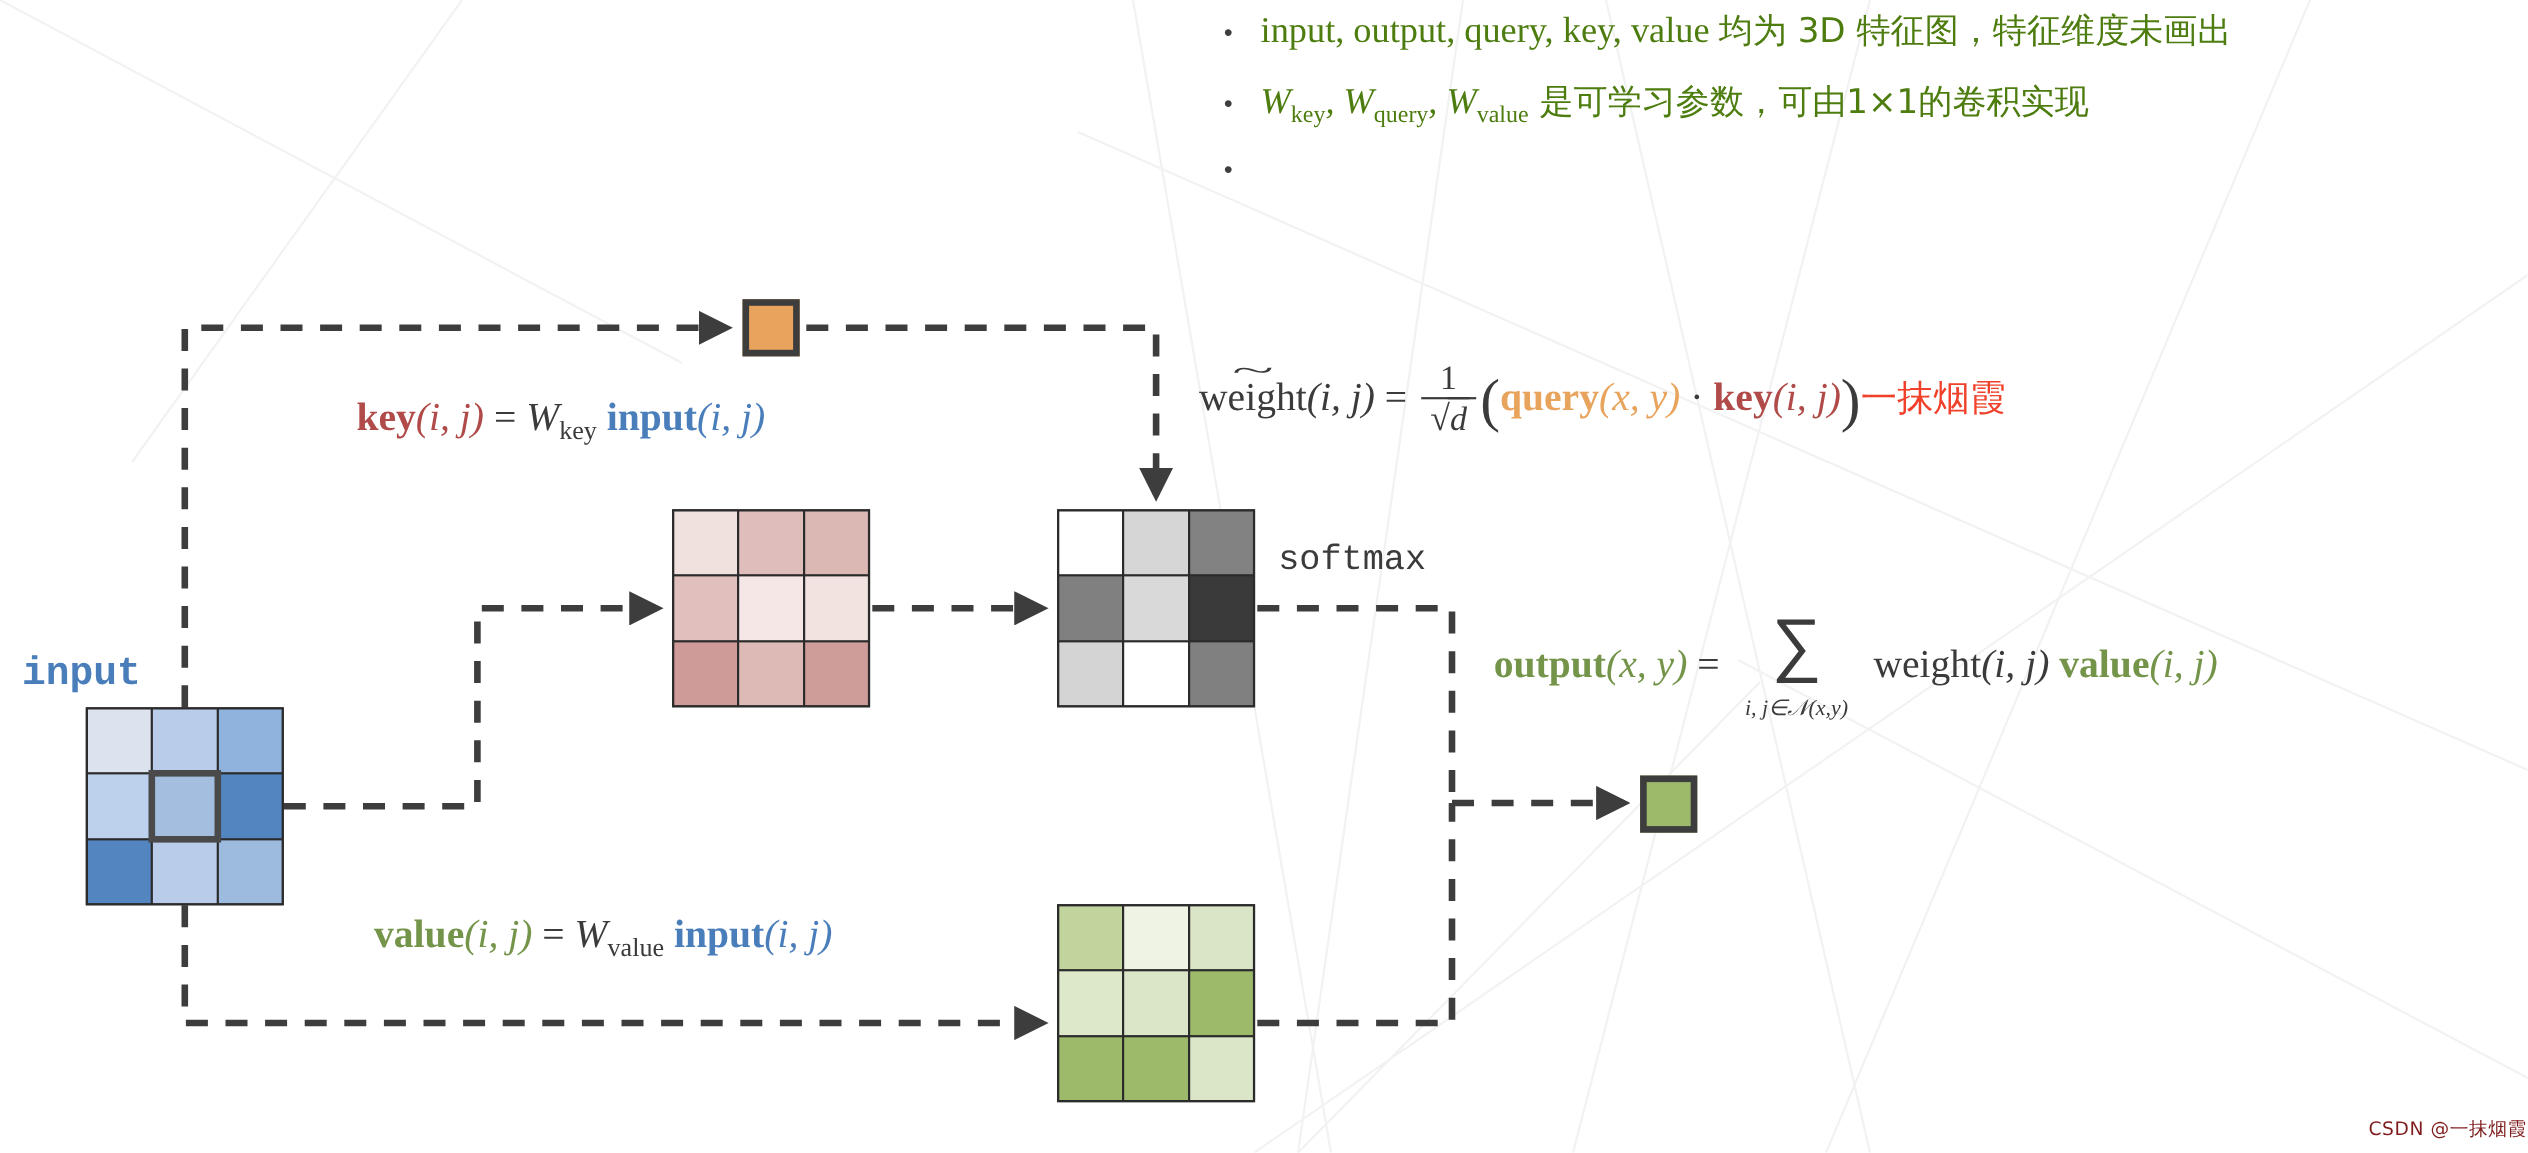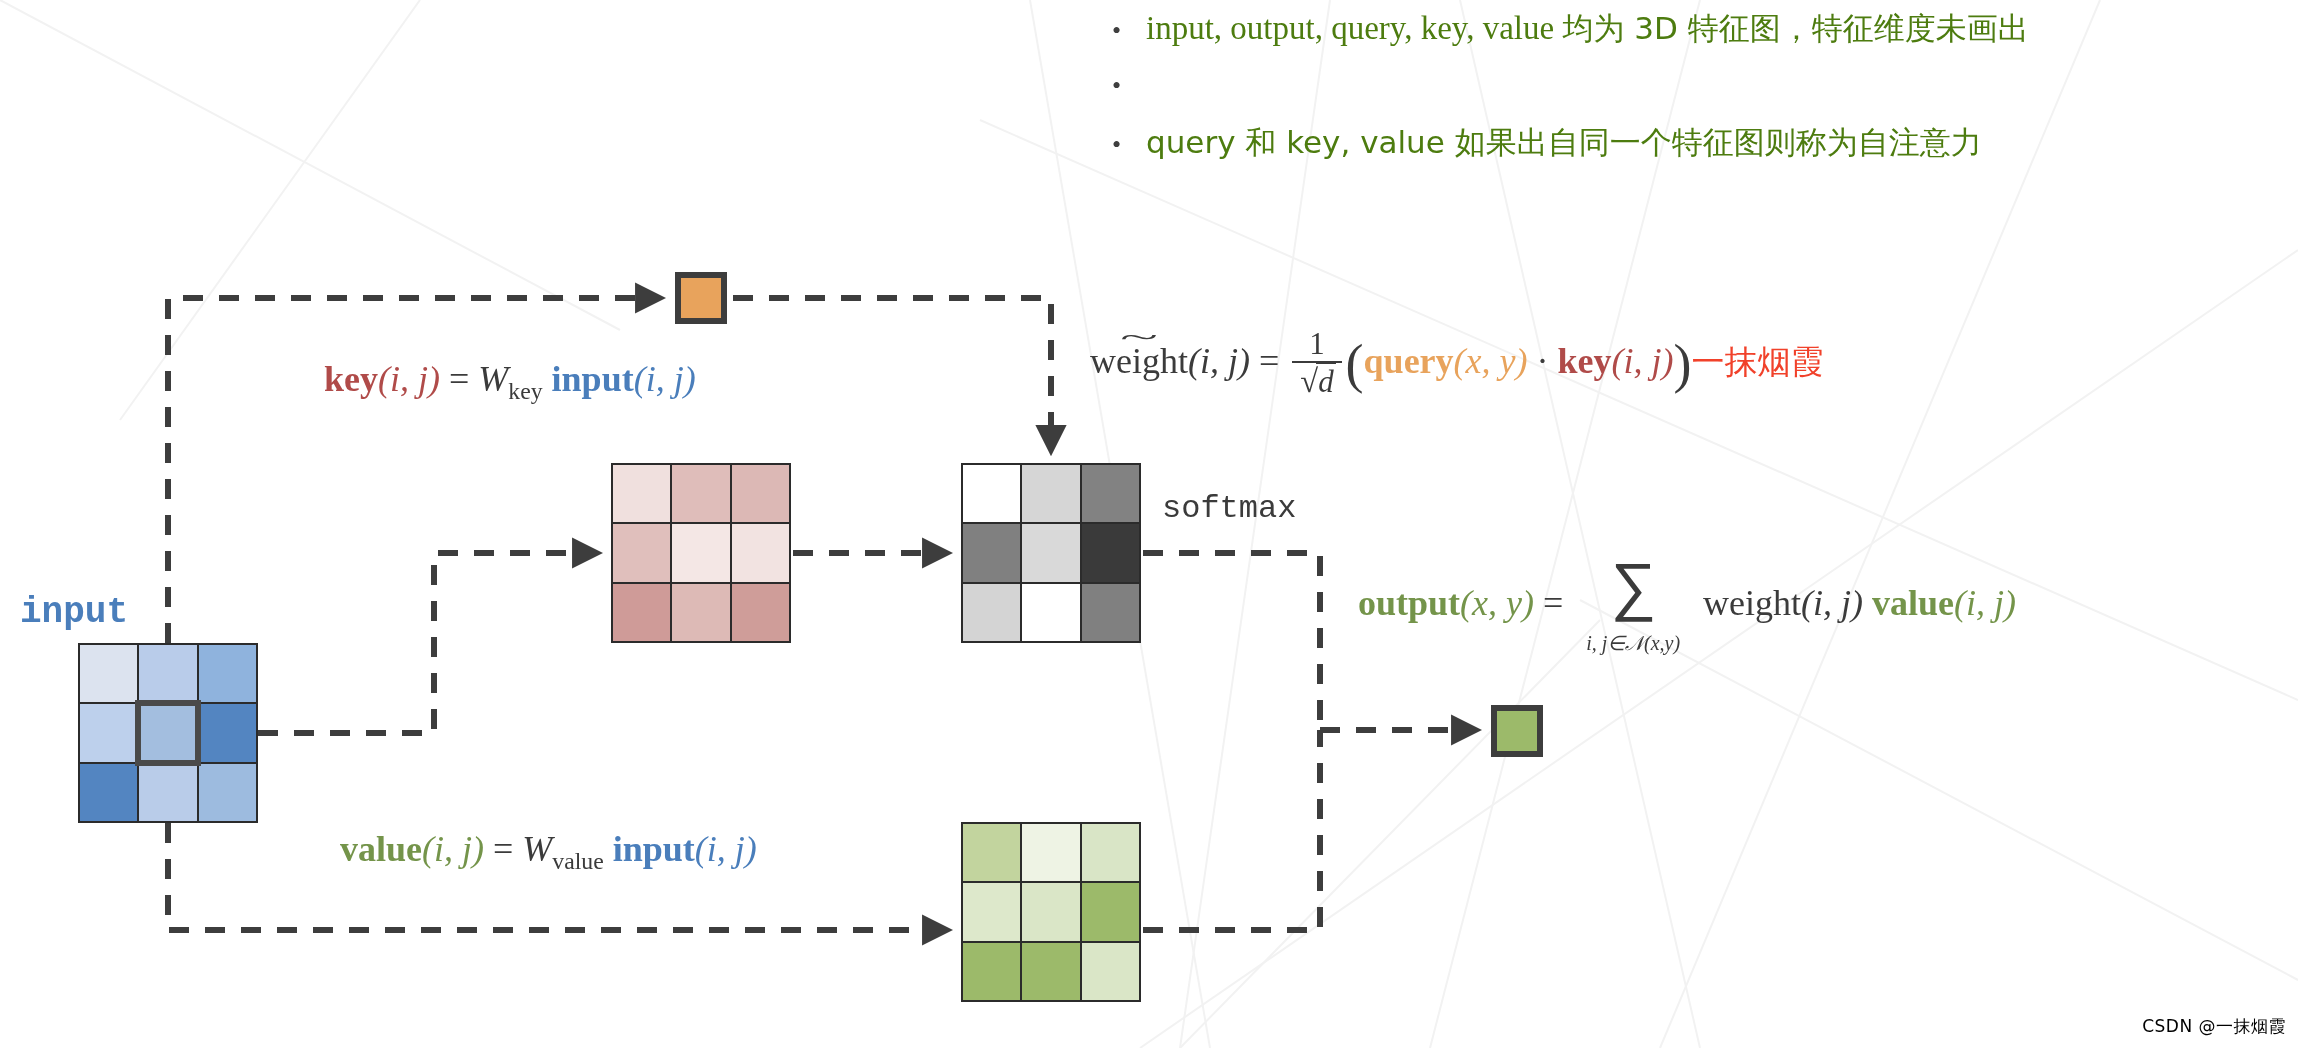--- a/index.html
+++ b/index.html
@@ -153,24 +153,24 @@
   }
   #cell-query  { left: 675px;  top: 272px; width: 52px; height: 52px; background: #e8a35c; }
   #cell-output { left: 1491px; top: 705px; width: 52px; height: 52px; background: #9cba6a; }
 
   
   #wires { position: absolute; inset: 0; pointer-events: none; }
 
   
   #watermark {
     position: absolute;
-    right: 12px; bottom: 10px;
+    right: 1px; bottom: 10px;
     font-family: "DejaVu Sans", sans-serif;
     font-size: 17px;
-    color: #000000;
+    color: #7f1d1d;
     letter-spacing: 0.5px;
     margin-left: 19px;
   }
 </style>
 </head>
 <body>
 
 <div id="page">
 
   <svg id="bg-lines" viewBox="0 0 2298 1048" preserveAspectRatio="none">
@@ -217,25 +217,25 @@
 
   <div id="bullets">
 
     <div class="bullet-row">
       <span class="bullet-dot">•</span>
       <span class="bullet-text"><span>input, output, query, key, value </span><span class="cjk">均为 3D 特征图，特征维度未画出</span></span>
     </div>
 
     <div class="bullet-row">
       <span class="bullet-dot">•</span>
+      <span class="bullet-text"><span class="mathvar">W</span><span class="sub">key</span><span class="mathvar">, W</span><span class="sub">query</span><span class="mathvar">, W</span><span class="sub">value</span><span class="cjk"> 是可学习参数，可由1×1的卷积实现</span></span>
     </div>
 
     <div class="bullet-row">
       <span class="bullet-dot">•</span>
-      <span class="bullet-text cjk">query 和 key, value 如果出自同一个特征图则称为自注意力</span>
     </div>
 
   </div>
 
 
   <div class="formula f-value">
     <span class="c-value">value</span><span class="c-value paren">(i, j)</span>
     <span class="plain">=</span>
     <span class="mathvar plain">W</span><span class="sub plain">value</span>
     <span class="c-input">input</span><span class="c-input paren">(i, j)</span>

